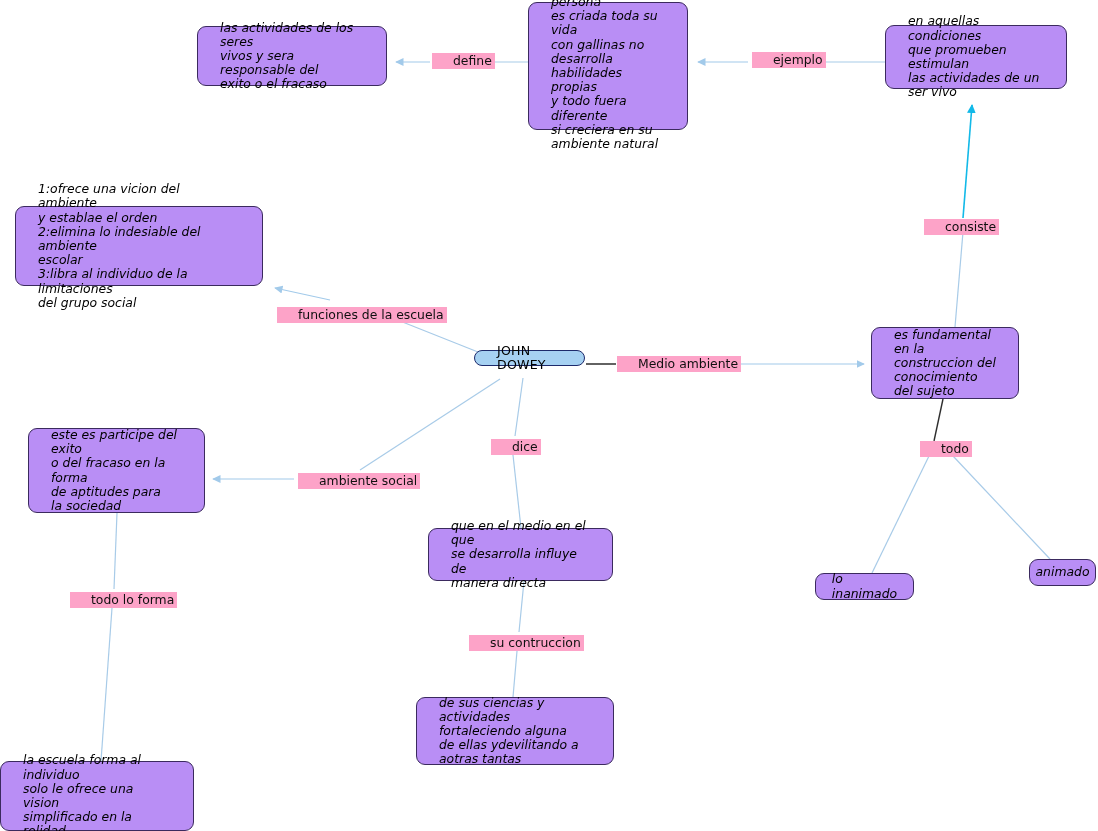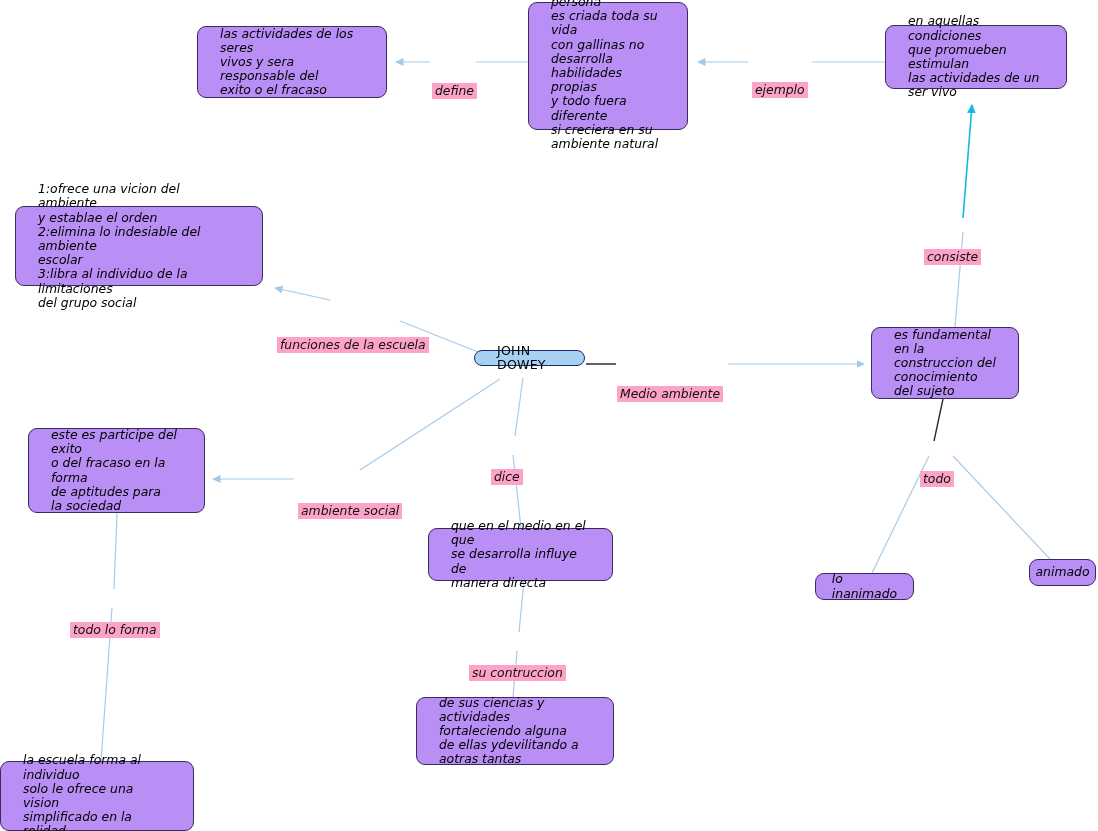--- a/index.html
+++ b/index.html
@@ -49,27 +49,25 @@
     border: 1.8px solid #1d2a6b;
     border-radius: 11px;
     font-style: normal;
     font-size: 12.6px;
     letter-spacing: 0.2px;
   }
   .link-label {
     position: absolute;
     background: #fda3c8;
     color: #101010;
-    font-style: italic;
     font-size: 12.4px;
     line-height: 15px;
-    padding: 0px 3px 1px 3px;
+    padding: 0px 3px 1px 21px;
     white-space: nowrap;
     z-index: 4;
-    margin-top: 30px;
   }
 </style>
 </head>
 <body>
 
 <div id="canvas">
 
   <svg id="edges" viewBox="0 0 1098 831" width="1098" height="831" xmlns="http://www.w3.org/2000/svg">
     <defs>
       <marker id="arrow-blue" markerWidth="9" markerHeight="9" refX="7.5" refY="4.5" orient="auto" markerUnits="userSpaceOnUse">
@@ -131,21 +129,21 @@
     </g>
 
     <g>
       <line x1="117" y1="513" x2="114" y2="589" stroke="#a8cbe8" stroke-width="1.2"></line>
       <line x1="112" y1="608" x2="101" y2="761" stroke="#a8cbe8" stroke-width="1.2"></line>
     </g>
   </svg>
 
   <div class="node root" style="left:474px; top:350px; width:111px; height:16px;">JOHN DOWEY</div>
 
-  <div class="node" style="left:197px; top:26px; width:190px; height:72px;">las actividades de los seres
+  <div class="node" style="left:197px; top:26px; width:190px; height:60px;">las actividades de los seres
 vivos y sera responsable del
 exito o el fracaso</div>
 
   <div class="node" style="left:528px; top:2px; width:160px; height:128px;">cuando una persona
 es criada toda su vida
 con gallinas no
 desarrolla
 habilidades propias
 y todo fuera diferente
 si creciera en su

